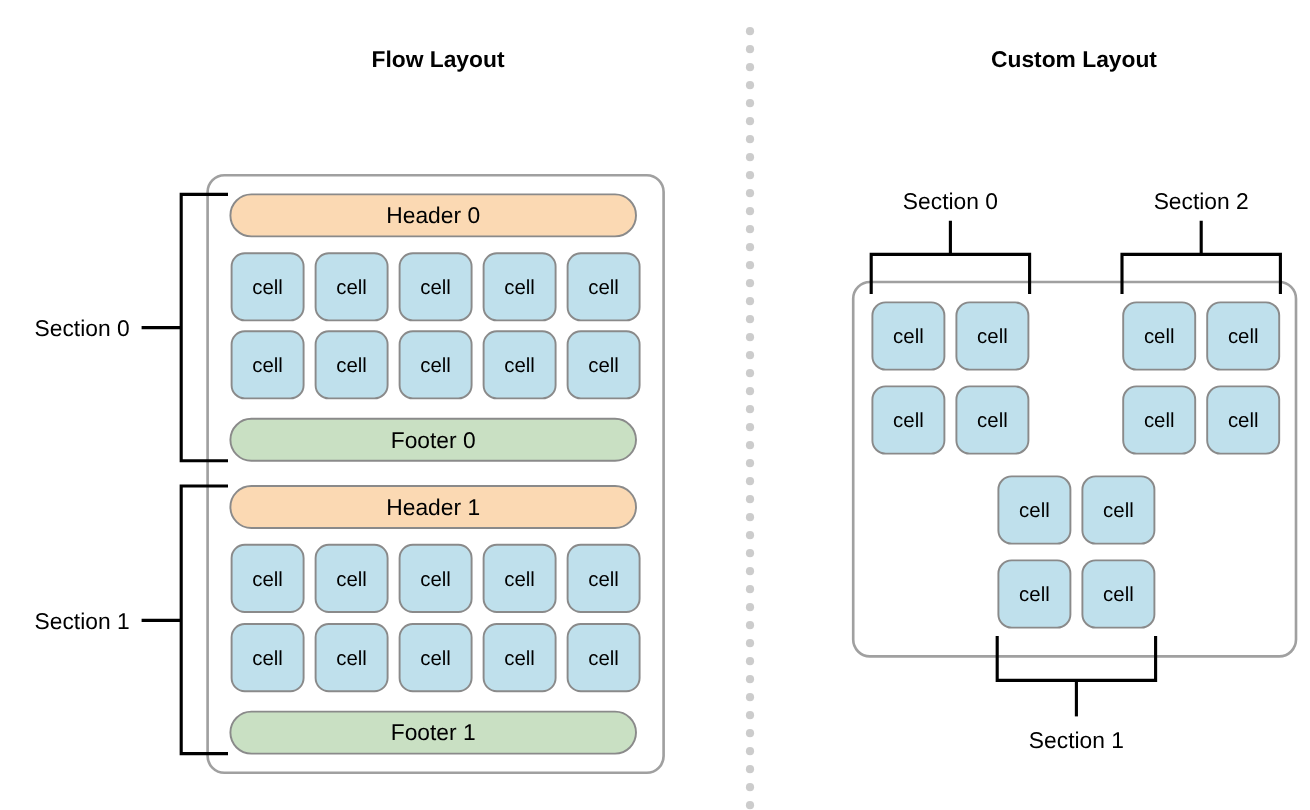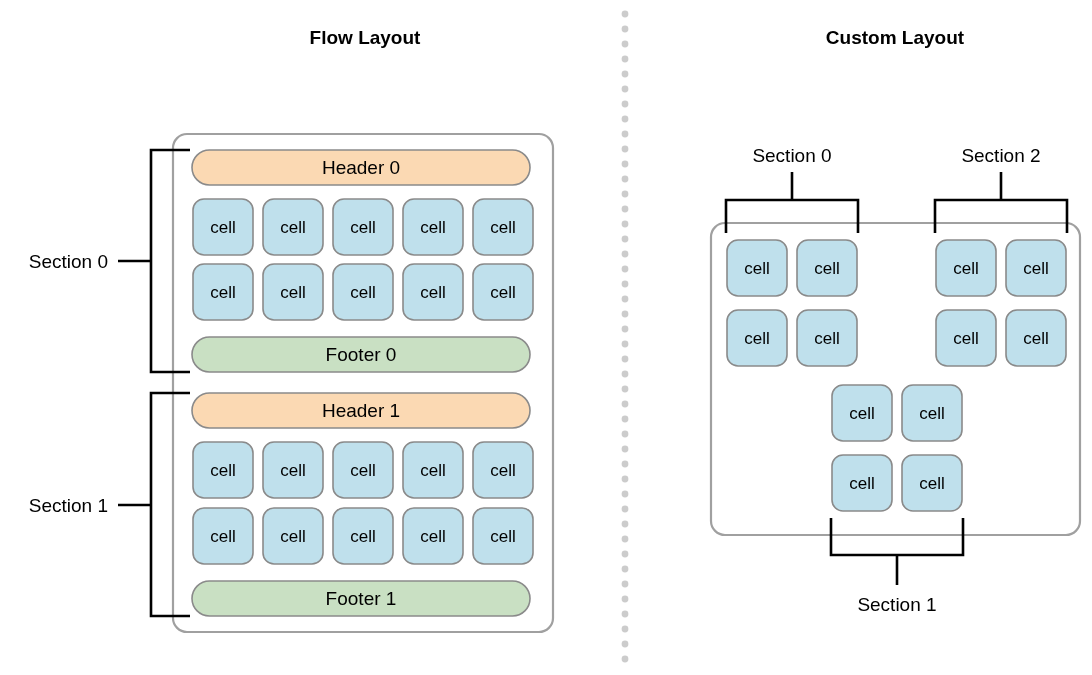--- a/index.html
+++ b/index.html
@@ -9,21 +9,21 @@
   }
   body {
     width: 1092px;
     height: 675px;
     font-family: "Liberation Sans", sans-serif;
     position: relative;
     overflow: hidden;
   }
   #stage {
     position: absolute;
-    left: 0; top: 0;
+    left: 0; top: 12px;
     width: 1092px;
     height: 658px;
   }
   svg { display: block; }
   .panel-title {
     font-family: "Liberation Sans", sans-serif;
     font-size: 19px;
     font-weight: bold;
     fill: #000000;
   }

